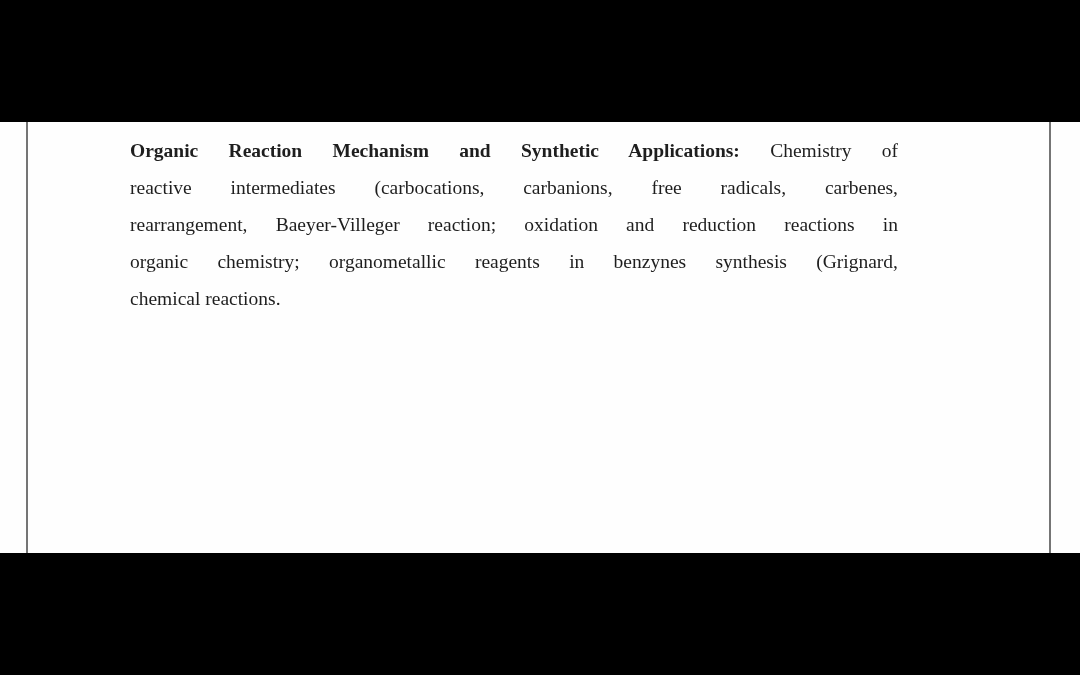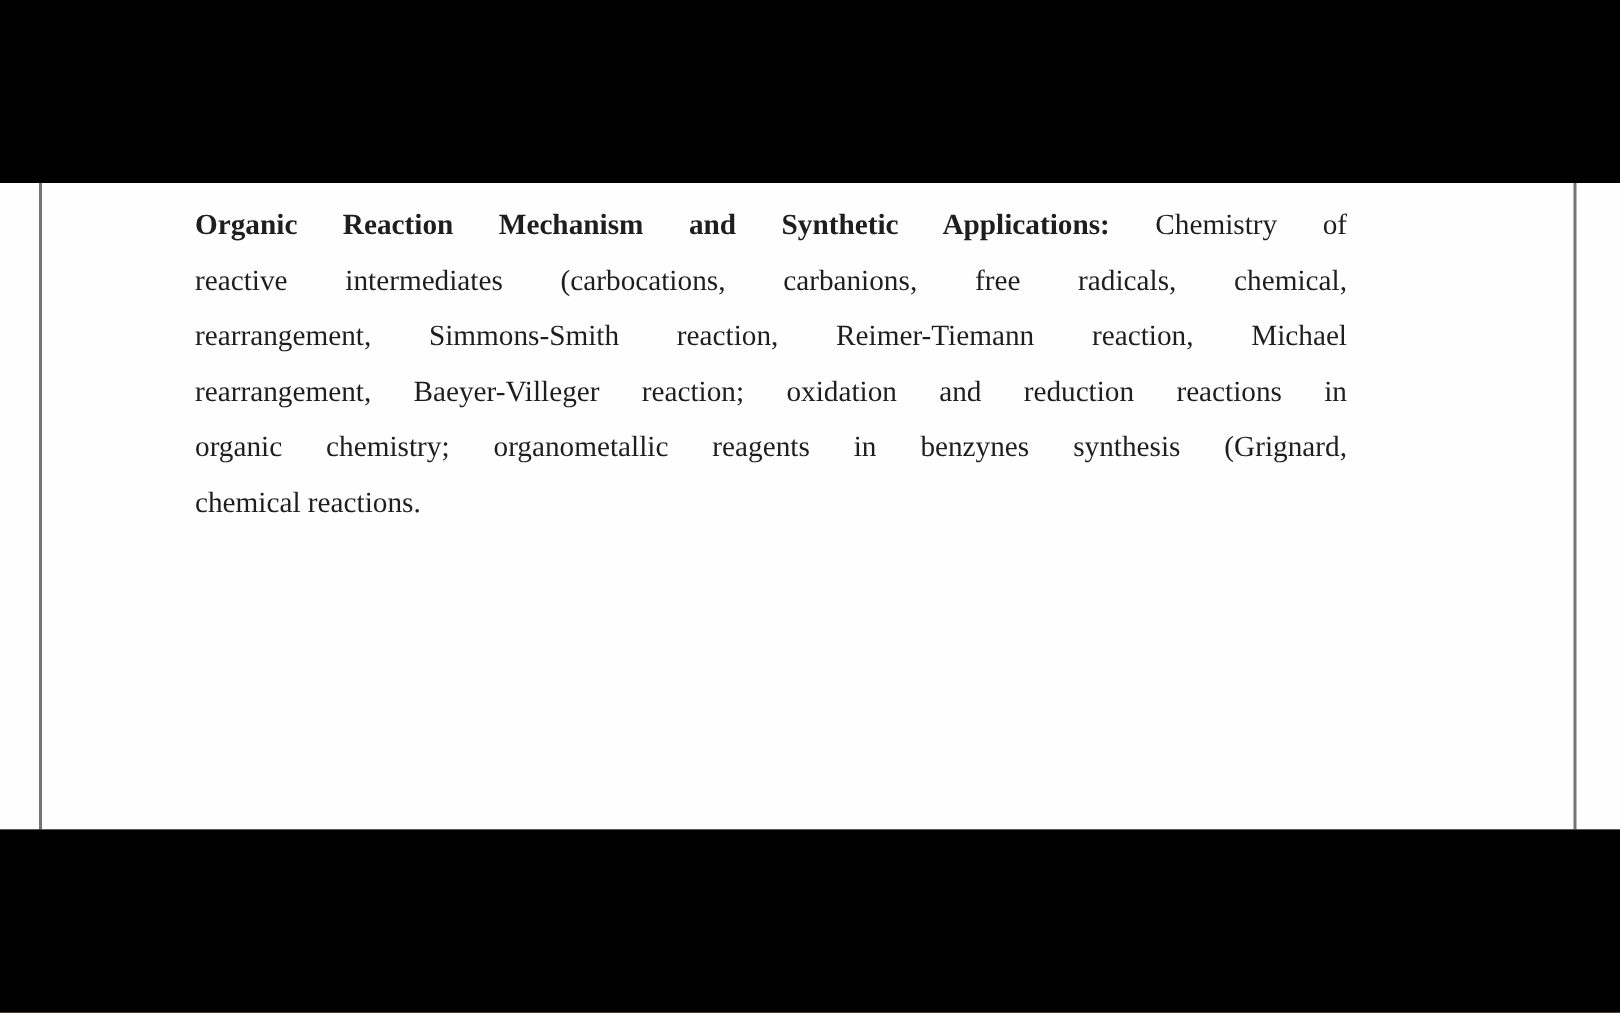--- a/index.html
+++ b/index.html
@@ -1,20 +1,20 @@
 <!DOCTYPE html>
 <html><head>
 <meta charset="utf-8">
 <style>
   html, body { margin: 0; padding: 0; background: #000; }
   .screen {
     position: relative;
     width: 1080px;
     height: 675px;
-    background: #a16207;
+    background: #a3a3a3;
     overflow: hidden;
     font-family: "Liberation Serif", "DejaVu Serif", serif;
   }
   .letterbox {
     position: absolute;
     left: 0;
     width: 1080px;
     background: #000000;
   }
   .letterbox.top { top: 0; height: 122px; }
@@ -63,22 +63,21 @@
 <div class="screen">
 
   <div class="letterbox top"></div>
 
   <div class="page">
     <div class="page-rule left"></div>
     <div class="page-rule right"></div>
 
     <div class="text-block">
       <div class="line"><span class="bold">Organic Reaction Mechanism and Synthetic Applications:</span> <span>Chemistry of</span></div>
-      <div class="line">reactive intermediates (carbocations, carbanions, free radicals, chemical,</div>
-      <div class="line">rearrangement, Simmons-Smith reaction, Reimer-Tiemann reaction, Michael</div>
+      <div class="line">reactive intermediates (carbocations, carbanions, free radicals, carbenes,</div>
       <div class="line">rearrangement, Baeyer-Villeger reaction; oxidation and reduction reactions in</div>
       <div class="line">organic chemistry; organometallic reagents in benzynes synthesis (Grignard,</div>
       <div class="line last">chemical reactions.</div>
     </div>
   </div>
 
   <div class="letterbox bottom"></div>
 
 </div>
 

